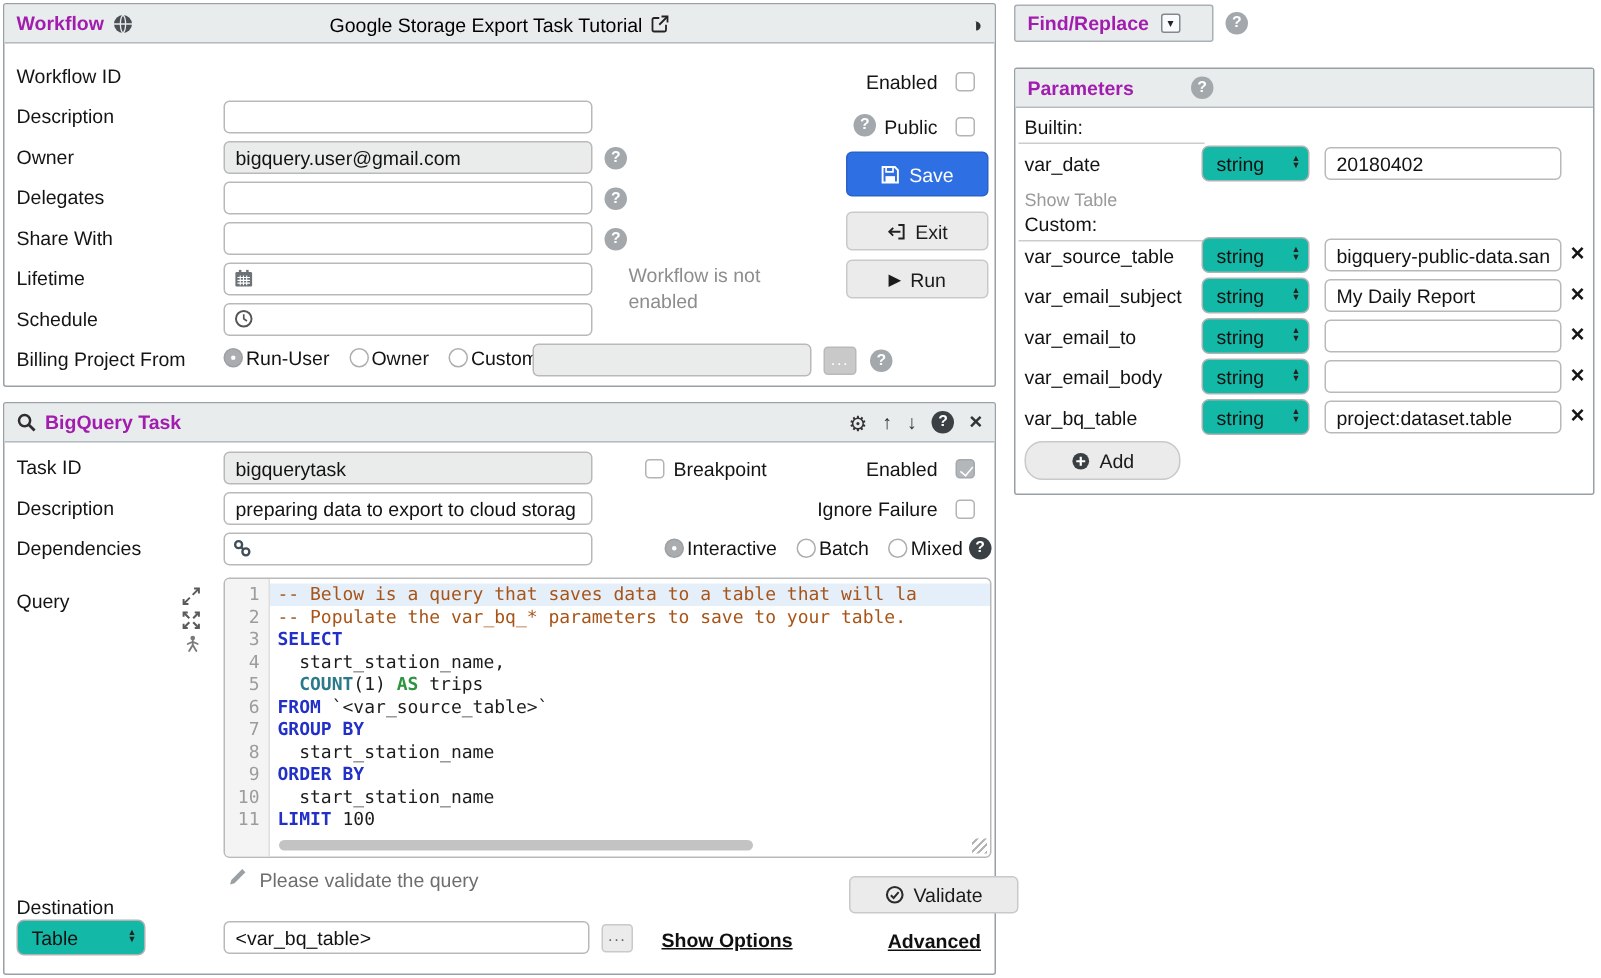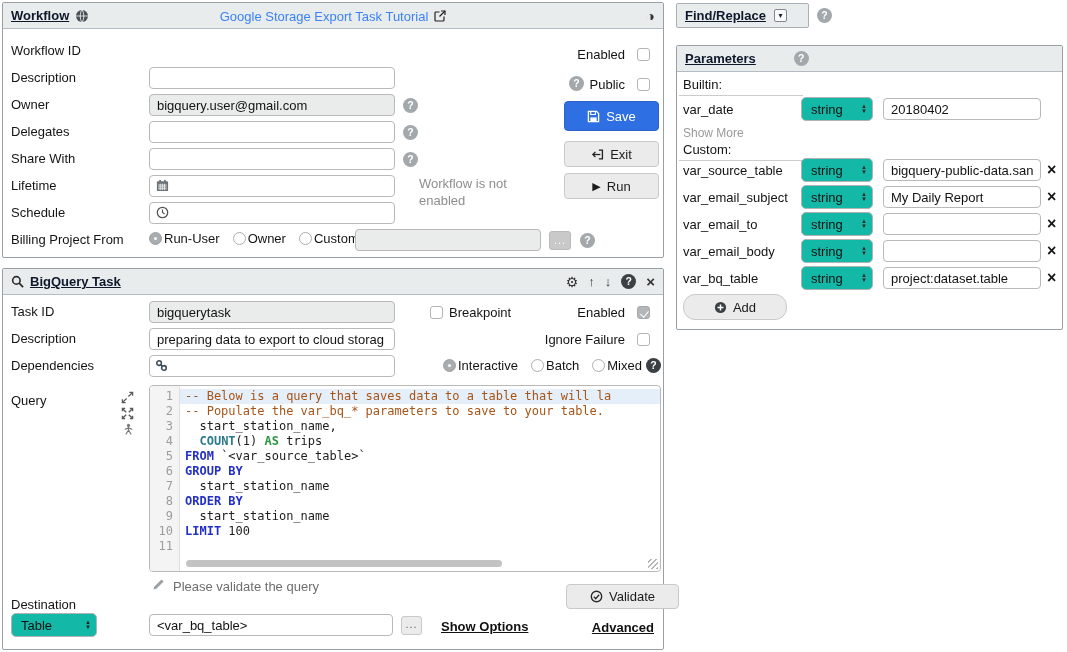--- a/index.html
+++ b/index.html
@@ -1,20 +1,20 @@
 <!DOCTYPE html>
 <html><head>
 <meta charset="utf-8">
 <style>
   html,body{margin:0;padding:0;background:#fff;}
   .root{position:relative;width:1067px;height:652px;background:#fff;font-family:"Liberation Sans",sans-serif;overflow:hidden;}
   .panel{position:absolute;background:#fff;border:1px solid #98a0a6;border-radius:2px;box-sizing:border-box;}
   .phead{position:absolute;left:0;right:0;top:0;height:26px;background:#e8eced;border-bottom:1px solid #b4bcc1;display:flex;align-items:center;gap:6px;padding:0 8px;box-sizing:border-box;}
-  .ptitle{font-weight:bold;font-size:13px;color:#0f172a;white-space:nowrap;text-decoration:underline;}
-  .ctitle{position:absolute;left:0;right:0;top:0;height:26px;display:flex;align-items:center;justify-content:center;gap:6px;font-size:13px;color:#3b82f6;}
+  .ptitle{font-weight:bold;font-size:13px;color:#a21caf;white-space:nowrap;}
+  .ctitle{position:absolute;left:0;right:0;top:0;height:26px;display:flex;align-items:center;justify-content:center;gap:6px;font-size:13px;color:#000000;}
   .hicons{margin-left:auto;display:flex;align-items:center;gap:10px;}
   .hico{font-size:13px;color:#333;line-height:1;cursor:pointer;}
   .lbl{position:absolute;font-size:13px;color:#141414;white-space:nowrap;}
   .lbl.r{text-align:right;}
   .gray{color:#8d8d8d;}
   .tb{position:absolute;height:22px;box-sizing:border-box;border:1px solid #b9b9b9;border-radius:4px;font-family:"Liberation Sans",sans-serif;font-size:13px;padding:0 7px;color:#131313;background:#fff;outline:none;}
   .tb.ro{background:#eaecec;}
   .tb.pad{padding-left:27px;}
   .btn{position:absolute;box-sizing:border-box;display:flex;align-items:center;justify-content:center;gap:6px;background:#ebebeb;border:1px solid #c9c9c9;border-radius:4px;font-size:13px;color:#1b1b1b;cursor:pointer;}
   .btn.blue{background:#2e6fe4;border-color:#2a62c8;color:#fff;}
@@ -242,20 +242,21 @@
           <div class="gln">6</div>
           <div class="gln">7</div>
           <div class="gln">8</div>
           <div class="gln">9</div>
           <div class="gln">10</div>
           <div class="gln">11</div>
         </div>
       <div class="codewrap">
           <div class="cl active"><span class="com">-- Below is a query that saves data to a table that will la</span></div>
           <div class="cl"><span class="com">-- Populate the var_bq_* parameters to save to your table.</span></div>
+          <div class="cl"><span class="kw">SELECT</span></div>
           <div class="cl"><span>  start_station_name,</span></div>
           <div class="cl"><span>  </span><span class="fn">COUNT</span><span>(1) </span><span class="as">AS</span><span> trips</span></div>
           <div class="cl"><span class="kw">FROM</span><span> `&lt;var_source_table&gt;`</span></div>
           <div class="cl"><span class="kw">GROUP BY</span></div>
           <div class="cl"><span>  start_station_name</span></div>
           <div class="cl"><span class="kw">ORDER BY</span></div>
           <div class="cl"><span>  start_station_name</span></div>
           <div class="cl"><span class="kw">LIMIT</span><span> 100</span></div>
         </div>
       <div class="hthumb"></div>
@@ -293,21 +294,21 @@
     <span class="frtoggle">▾</span>
   </div>
   <span class="help" style="left:817px;top:8px;"></span>
 
   <section class="panel" style="left:676px;top:45px;width:387px;height:285px;">
     <div class="phead">
       <span class="ptitle">Parameters</span>
       <span class="help in" style="margin-left:32px;"></span>
     </div>
     <span class="seclbl" style="top:31px;">Builtin:</span>
-    <span class="lbl" style="left:6px;top:80px;font-size:12px;color:#9a9a9a;">Show More</span>
+    <span class="lbl" style="left:6px;top:80px;font-size:12px;color:#9a9a9a;">Show Table</span>
     <span class="seclbl" style="top:96px;">Custom:</span>
     <button class="btn" style="left:6px;top:248px;width:104px;height:26px;border-radius:12px;">
       <span class="sicon"><svg width="13" height="13" viewBox="0 0 14 14">
             <circle cx="7" cy="7" r="6" fill="#3a3f44"></circle>
             <path d="M7 3.8v6.4M3.8 7h6.4" stroke="#fff" stroke-width="1.6"></path>
           </svg></span>
       <span>Add</span>
     </button>
   <div class="prow" style="top: 51px;">
         <span class="plabel">var_date</span>

